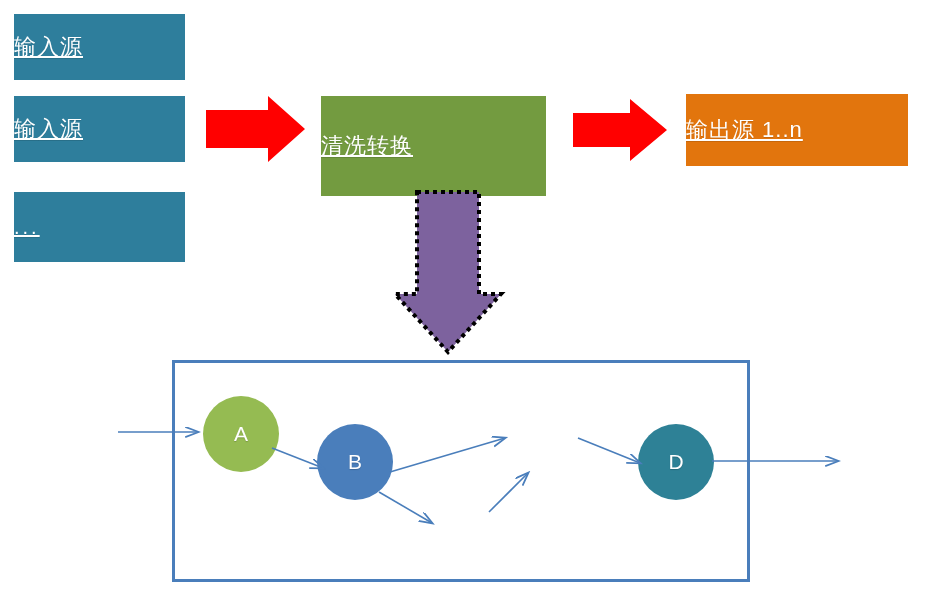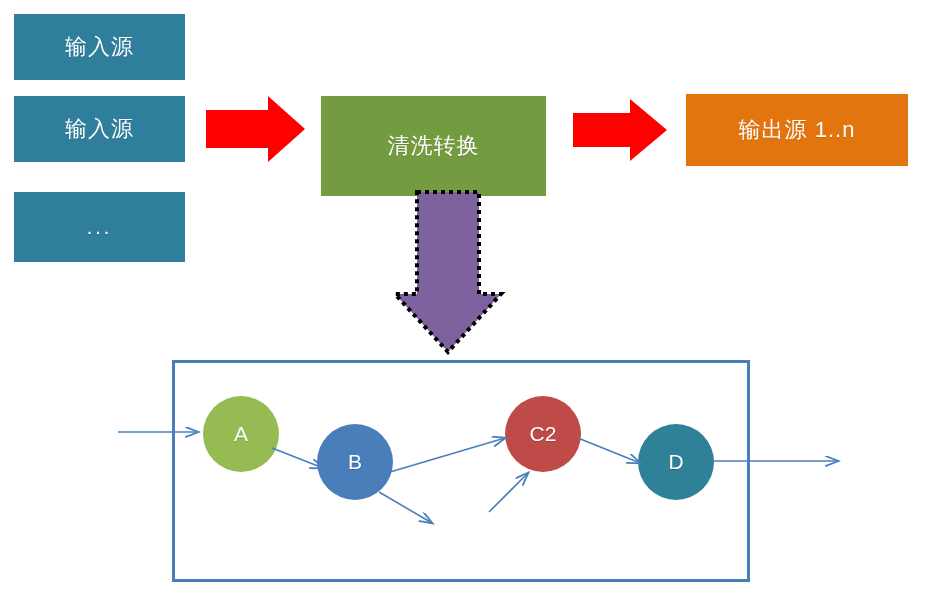--- a/index.html
+++ b/index.html
@@ -17,26 +17,27 @@
   #stage {
     position: absolute;
     left: 0; top: 0;
     width: 931px;
     height: 598px;
   }
   .box {
     position: absolute;
     display: flex;
     align-items: center;
-    justify-content: center;
+    justify-content: flex-start;
     color: #ffffff;
     font-size: 22px;
     letter-spacing: 1px;
     box-sizing: border-box;
     text-shadow: 0 1px 0 rgba(0,0,0,0.12);
+    text-decoration: underline;
   }
   .src-box { background: #2E7E9C; }
   .proc-box { background: #739B40; }
   .out-box  { background: #E2750D; }
 
   .dots-label { font-size: 20px; letter-spacing: 3px; }
 
   .dag-frame {
     position: absolute;
     border: 3px solid #4A7EBB;
@@ -97,23 +98,20 @@
 
   <div class="node n-a" style="left:203px; top:396px; width:76px; height:76px;">
     <span>A</span>
   </div>
 
   <div class="node n-b" style="left:317px; top:424px; width:76px; height:76px;">
     <span>B</span>
   </div>
 
 
-  <div class="node n-c" style="left:505px; top:396px; width:76px; height:76px;">
-    <span>C2</span>
-  </div>
 
   <div class="node n-d" style="left:638px; top:424px; width:76px; height:76px;">
     <span>D</span>
   </div>
 
   <svg class="overlay" viewBox="0 0 931 598" xmlns="http://www.w3.org/2000/svg">
     <defs>
       <marker id="mk-thin" markerWidth="10" markerHeight="10" refX="8" refY="3.2" orient="auto" markerUnits="strokeWidth">
         <path d="M0,0 L8.5,3.2 L0,6.4" fill="none" stroke="#4A7EBB" stroke-width="1.1"></path>
       </marker>

